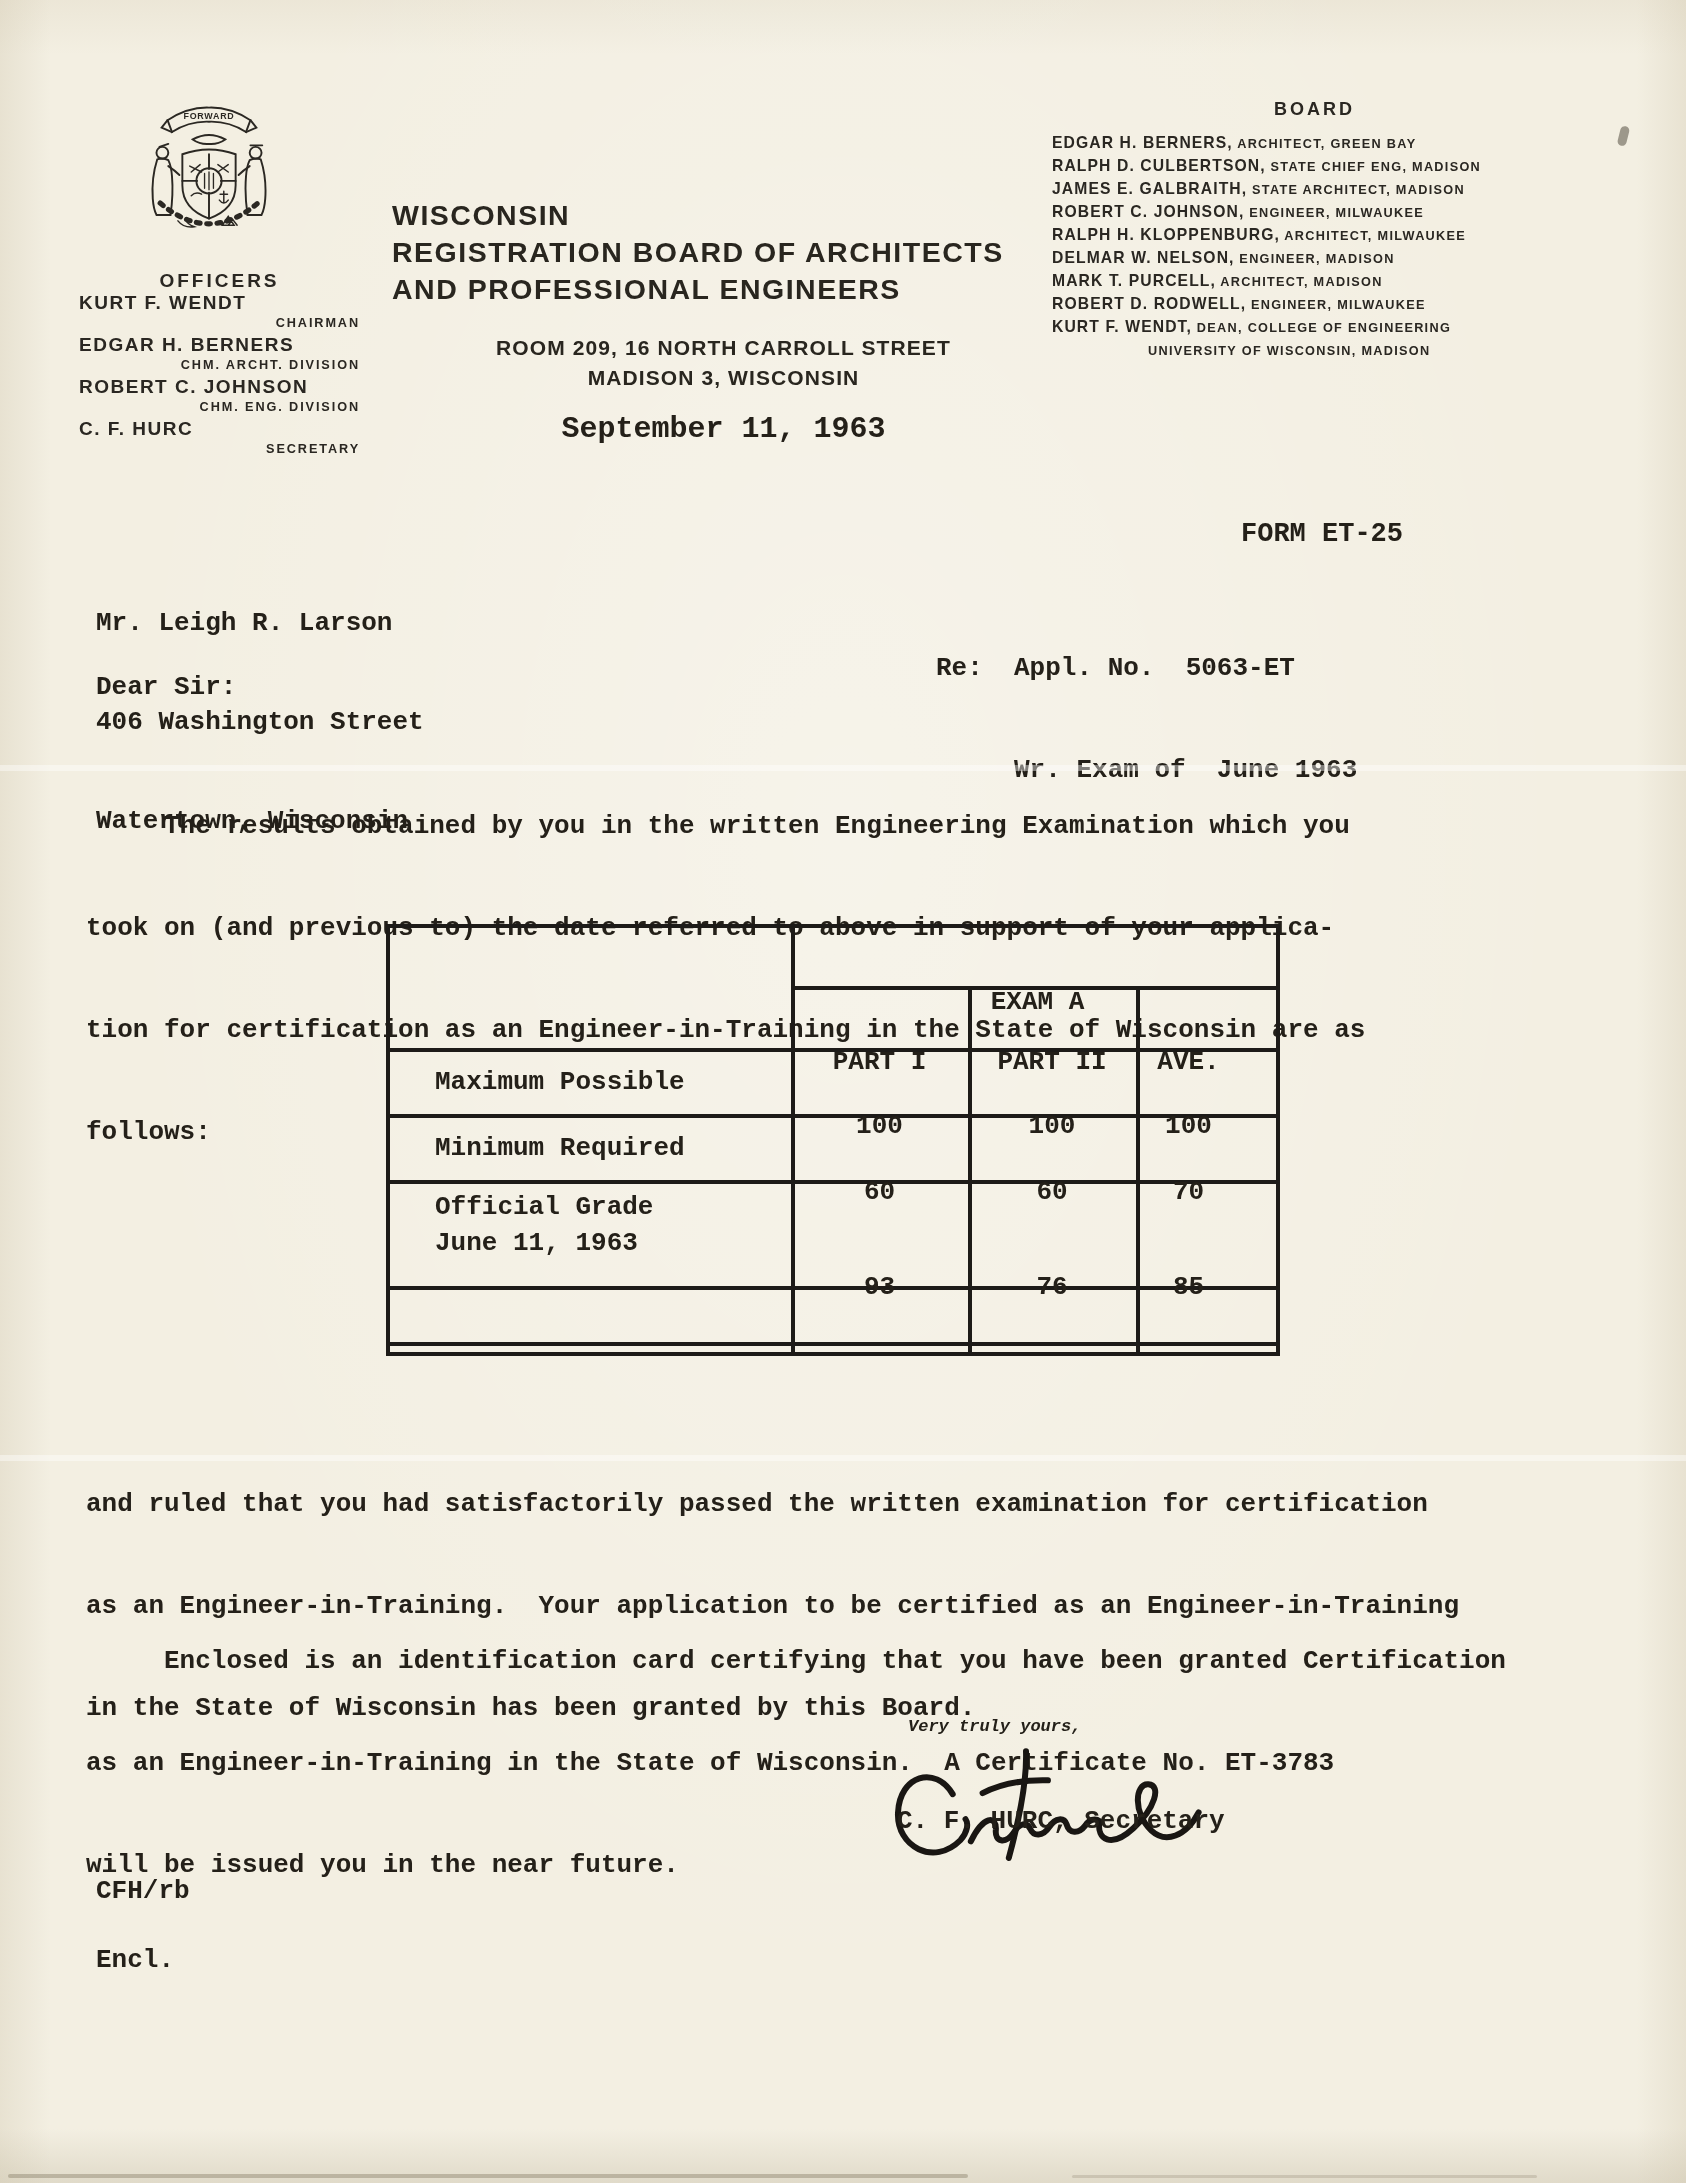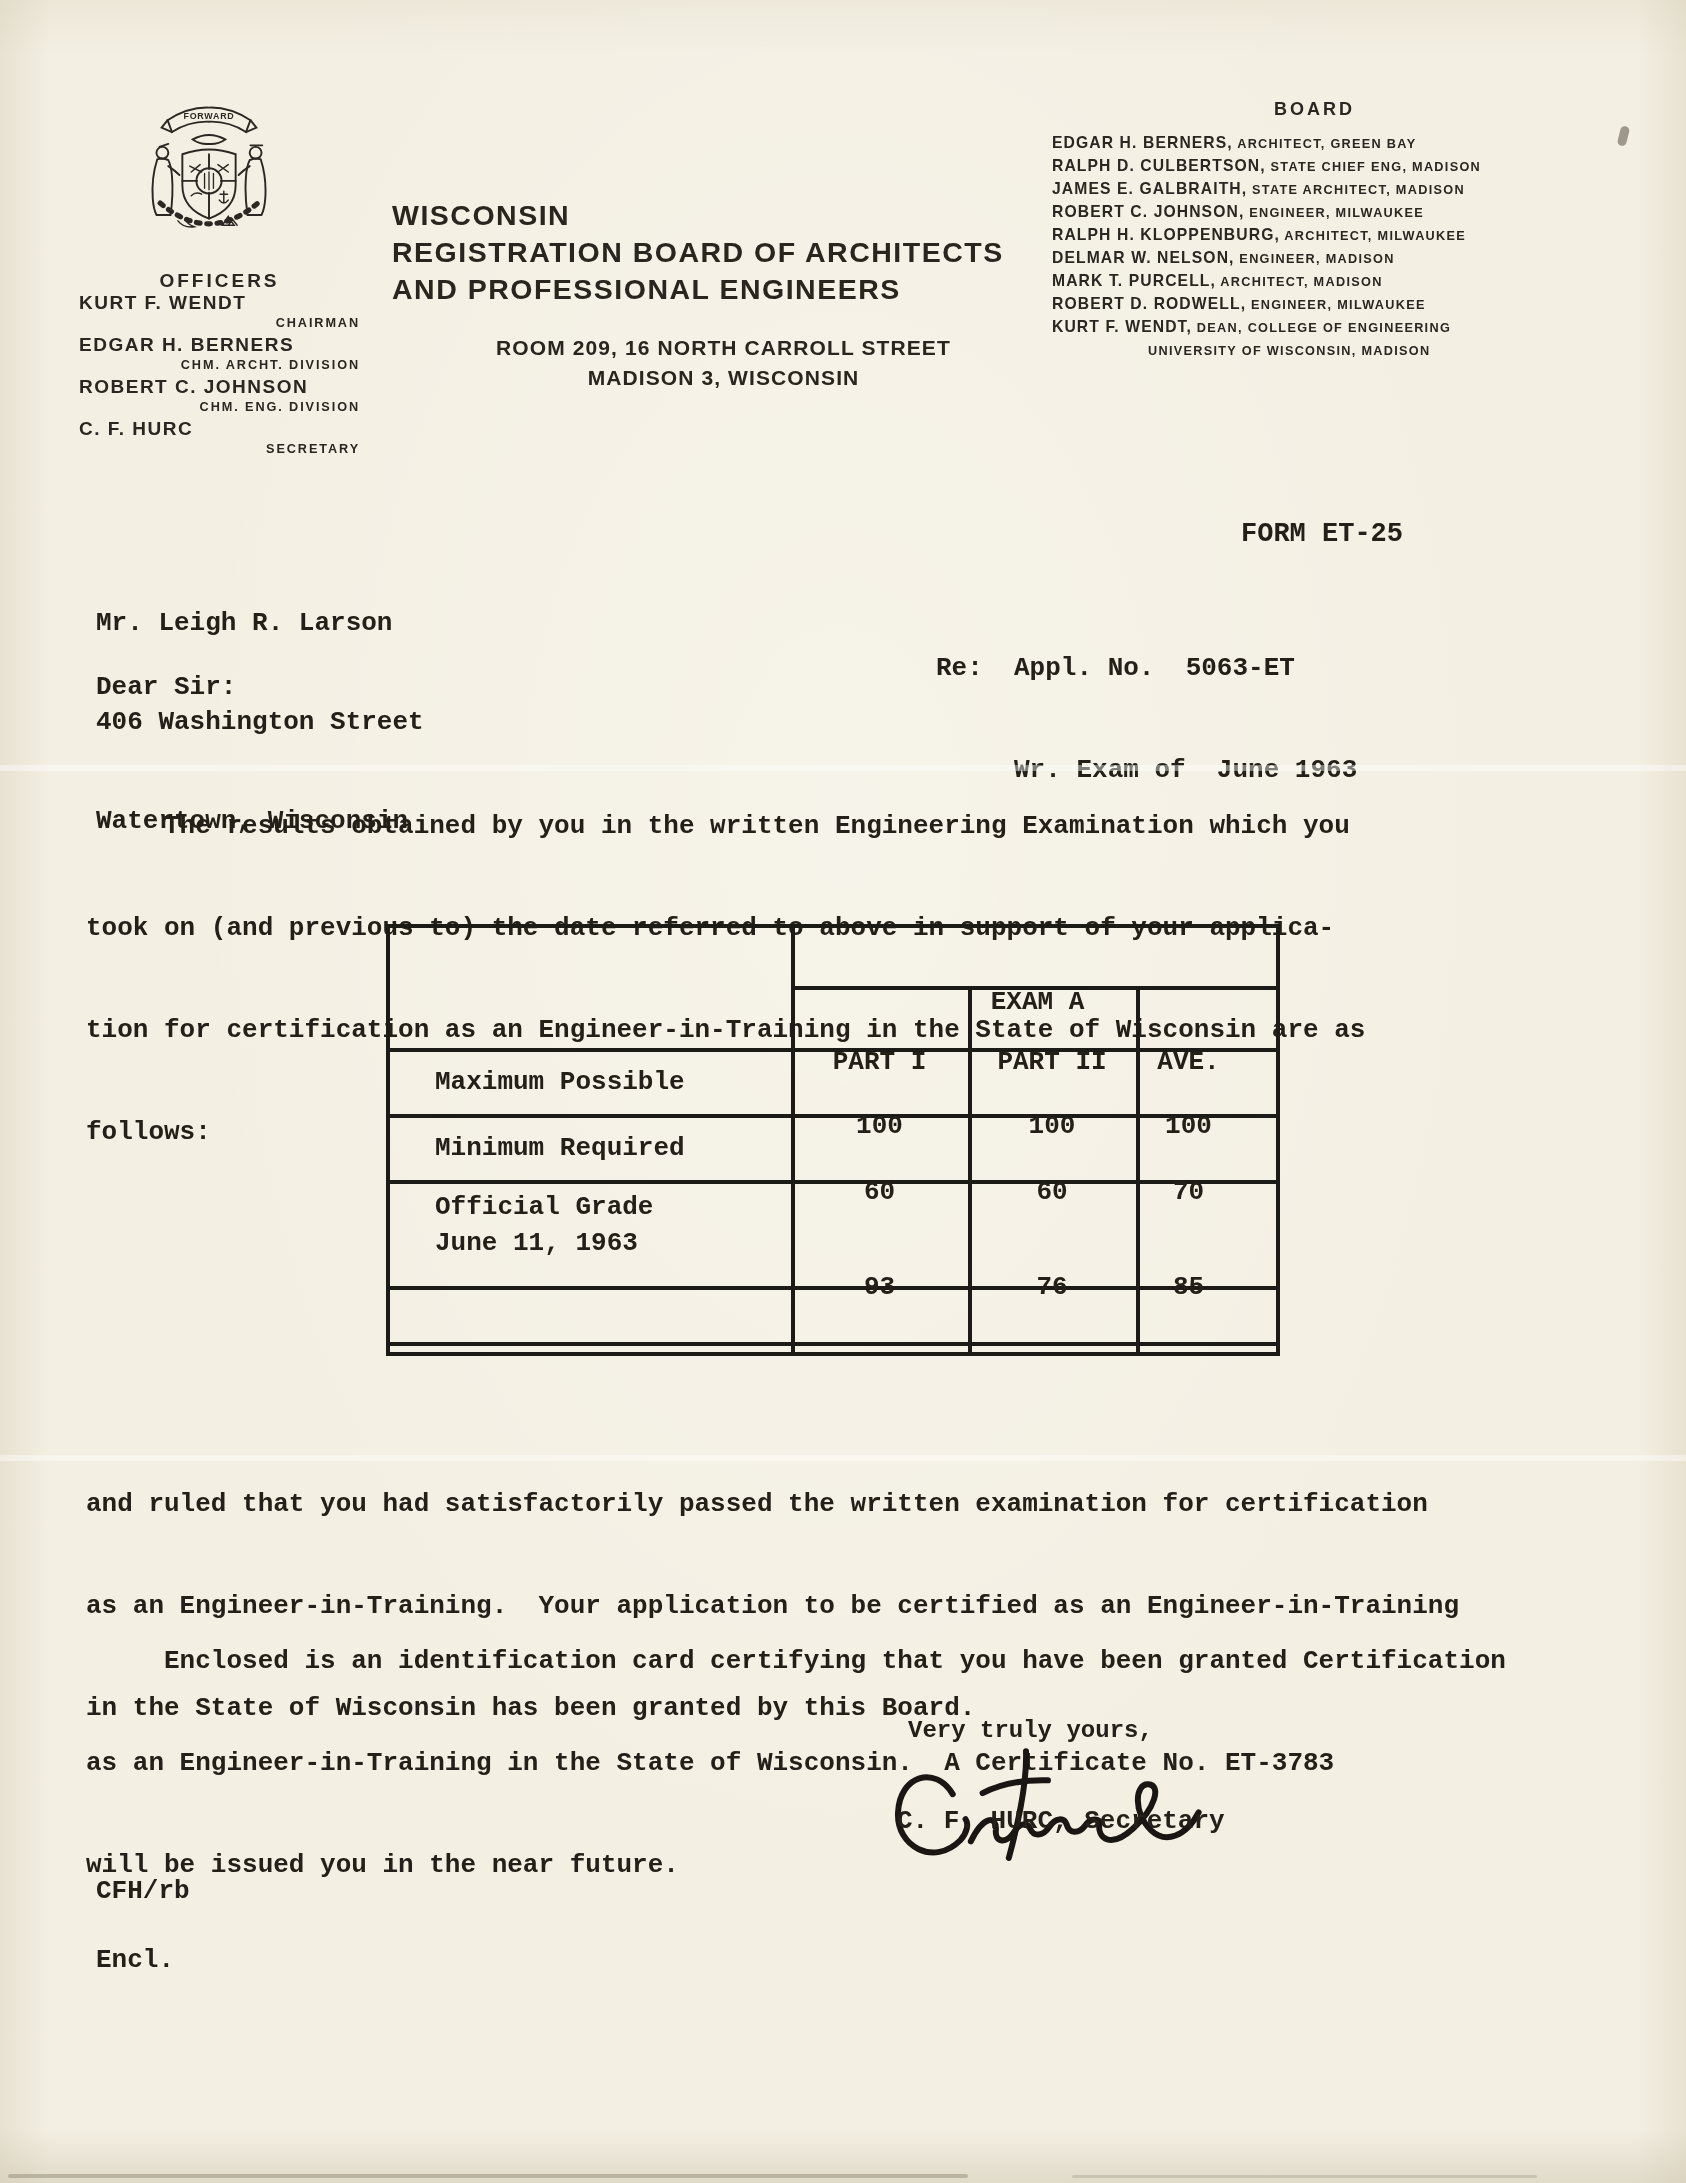--- a/index.html
+++ b/index.html
@@ -58,21 +58,21 @@
   .para3{top:1576px;}
   
   .grade-table{left:386px;top:924px;width:894px;height:432px;border:4.5px solid #1d1b18;box-sizing:border-box;}
   .tline{position:absolute;background:#1d1b18;}
   .tcell{position:absolute;font-family:"Liberation Mono","DejaVu Sans Mono",monospace;font-weight:700;font-size:26px;color:#242019;white-space:pre;}
   .t-center{text-align:center;margin-top:44px;}
   .col2{left:401px;width:177px;}
   .col3{left:578px;width:168px;}
   .col4{left:746px;width:142px;padding-right:37px;box-sizing:border-box;}
   
-  .valediction{left:908px;top:1717px;font-size:24px;}
+  .valediction{left:908px;top:1717px;font-size:17px;font-style:italic;}
   .signature{left:881px;top:1743px;width:420px;height:142px;}
   .signer{left:897px;top:1806px;font-size:26px;}
   .initials{left:96px;top:1876px;font-size:26px;}
   .enclosure{left:96px;top:1945px;font-size:26px;}
   
   .crease{left:0;width:1687px;height:6px;background:rgba(255,255,255,0.42);}
   .crease1{top:765px;}
   .crease2{top:1455px;}
   .speck{left:1619px;top:126px;width:9px;height:19.5px;background:rgba(110,104,92,0.65);border-radius:4.5px;transform:rotate(14deg);}
   .bottom-shadow{left:7.5px;top:2174px;width:960px;height:3.7px;background:rgba(140,130,108,0.45);border-radius:2.2px;}
@@ -138,20 +138,21 @@
       <div class="officer-role">SECRETARY</div>
     </div>
   </div>
 
   <div class="abs center-col">
     <div class="abs lh-sans org-sub org-sub1">WISCONSIN</div>
     <div class="abs lh-sans org-sub org-sub2">REGISTRATION BOARD OF ARCHITECTS</div>
     <div class="abs lh-sans org-sub org-sub3">AND PROFESSIONAL ENGINEERS</div>
     <div class="abs lh-sans org-addr org-addr1">ROOM 209, 16 NORTH CARROLL STREET</div>
     <div class="abs lh-sans org-addr org-addr2">MADISON 3, WISCONSIN</div>
+    <div class="abs tw date-line">September 11, 1963</div>
   </div>
 
   <div class="abs lh-sans board-head">BOARD</div>
   <div class="abs lh-sans board">
     <div class="board-line"><span class="board-name">EDGAR H. BERNERS,</span><span class="board-detail"> ARCHITECT, GREEN BAY</span></div>
     <div class="board-line"><span class="board-name">RALPH D. CULBERTSON,</span><span class="board-detail"> STATE CHIEF ENG, MADISON</span></div>
     <div class="board-line"><span class="board-name">JAMES E. GALBRAITH,</span><span class="board-detail"> STATE ARCHITECT, MADISON</span></div>
     <div class="board-line"><span class="board-name">ROBERT C. JOHNSON,</span><span class="board-detail"> ENGINEER, MILWAUKEE</span></div>
     <div class="board-line"><span class="board-name">RALPH H. KLOPPENBURG,</span><span class="board-detail"> ARCHITECT, MILWAUKEE</span></div>
     <div class="board-line"><span class="board-name">DELMAR W. NELSON,</span><span class="board-detail"> ENGINEER, MADISON</span></div>

